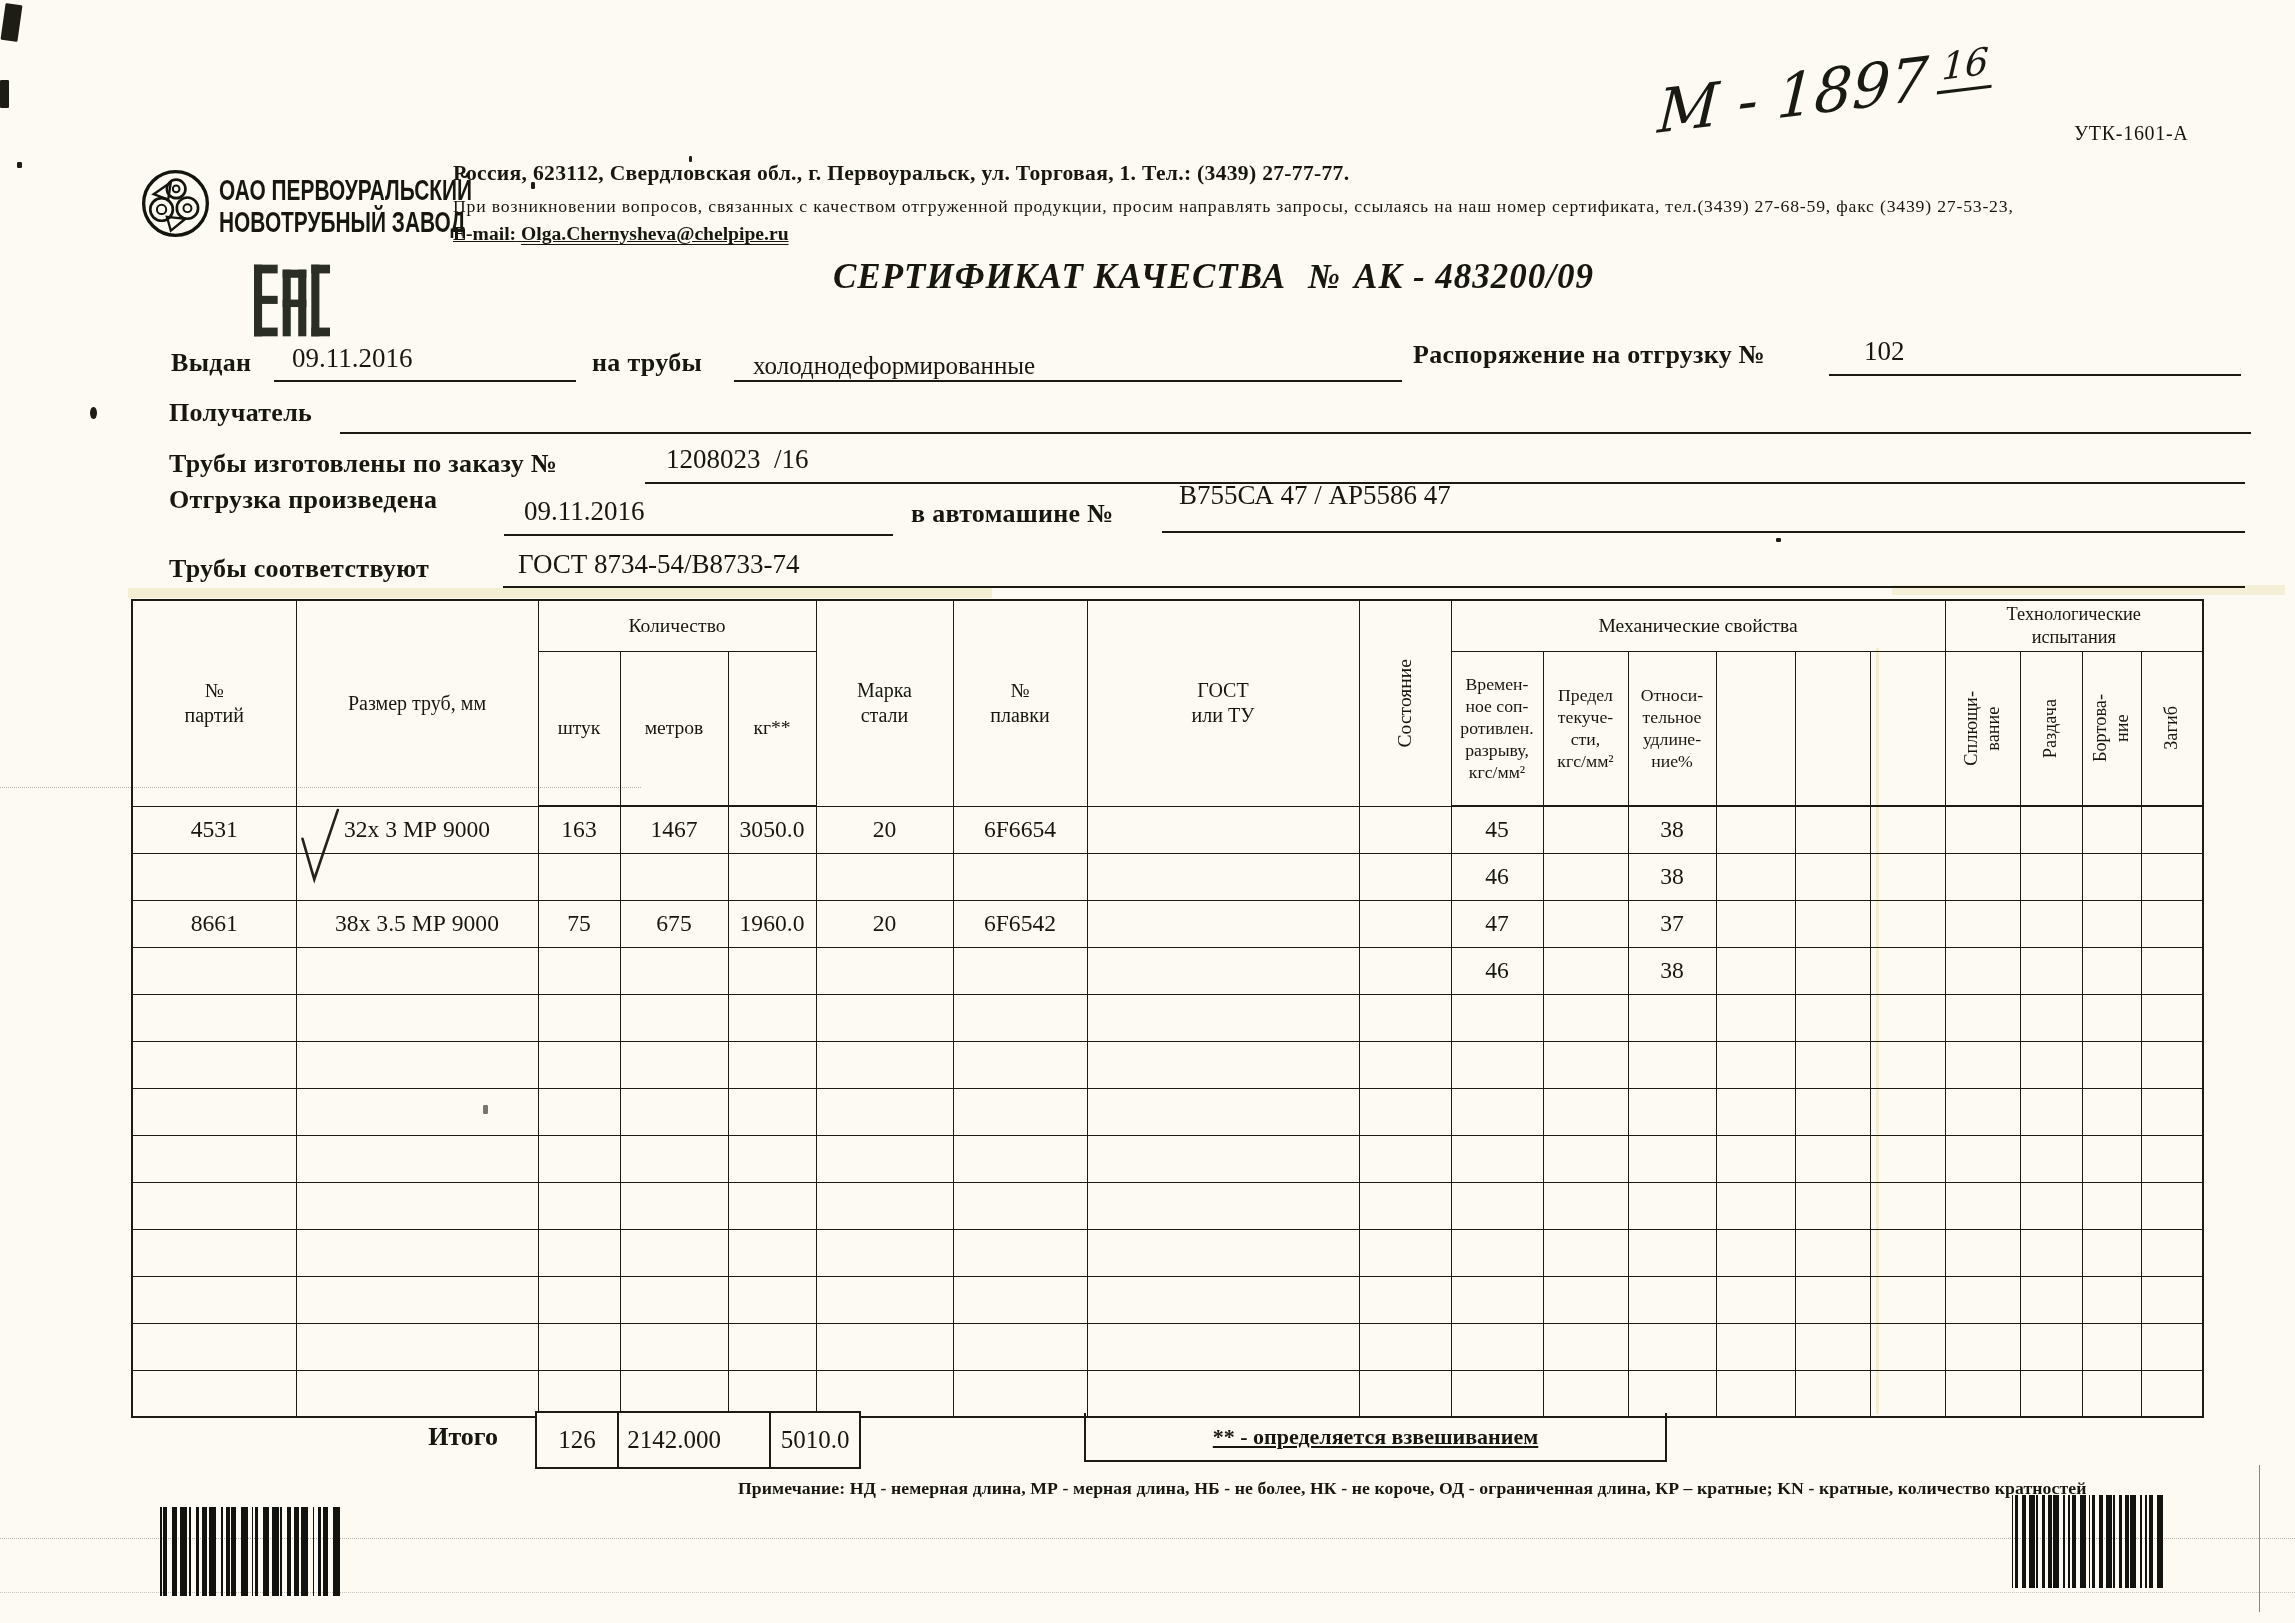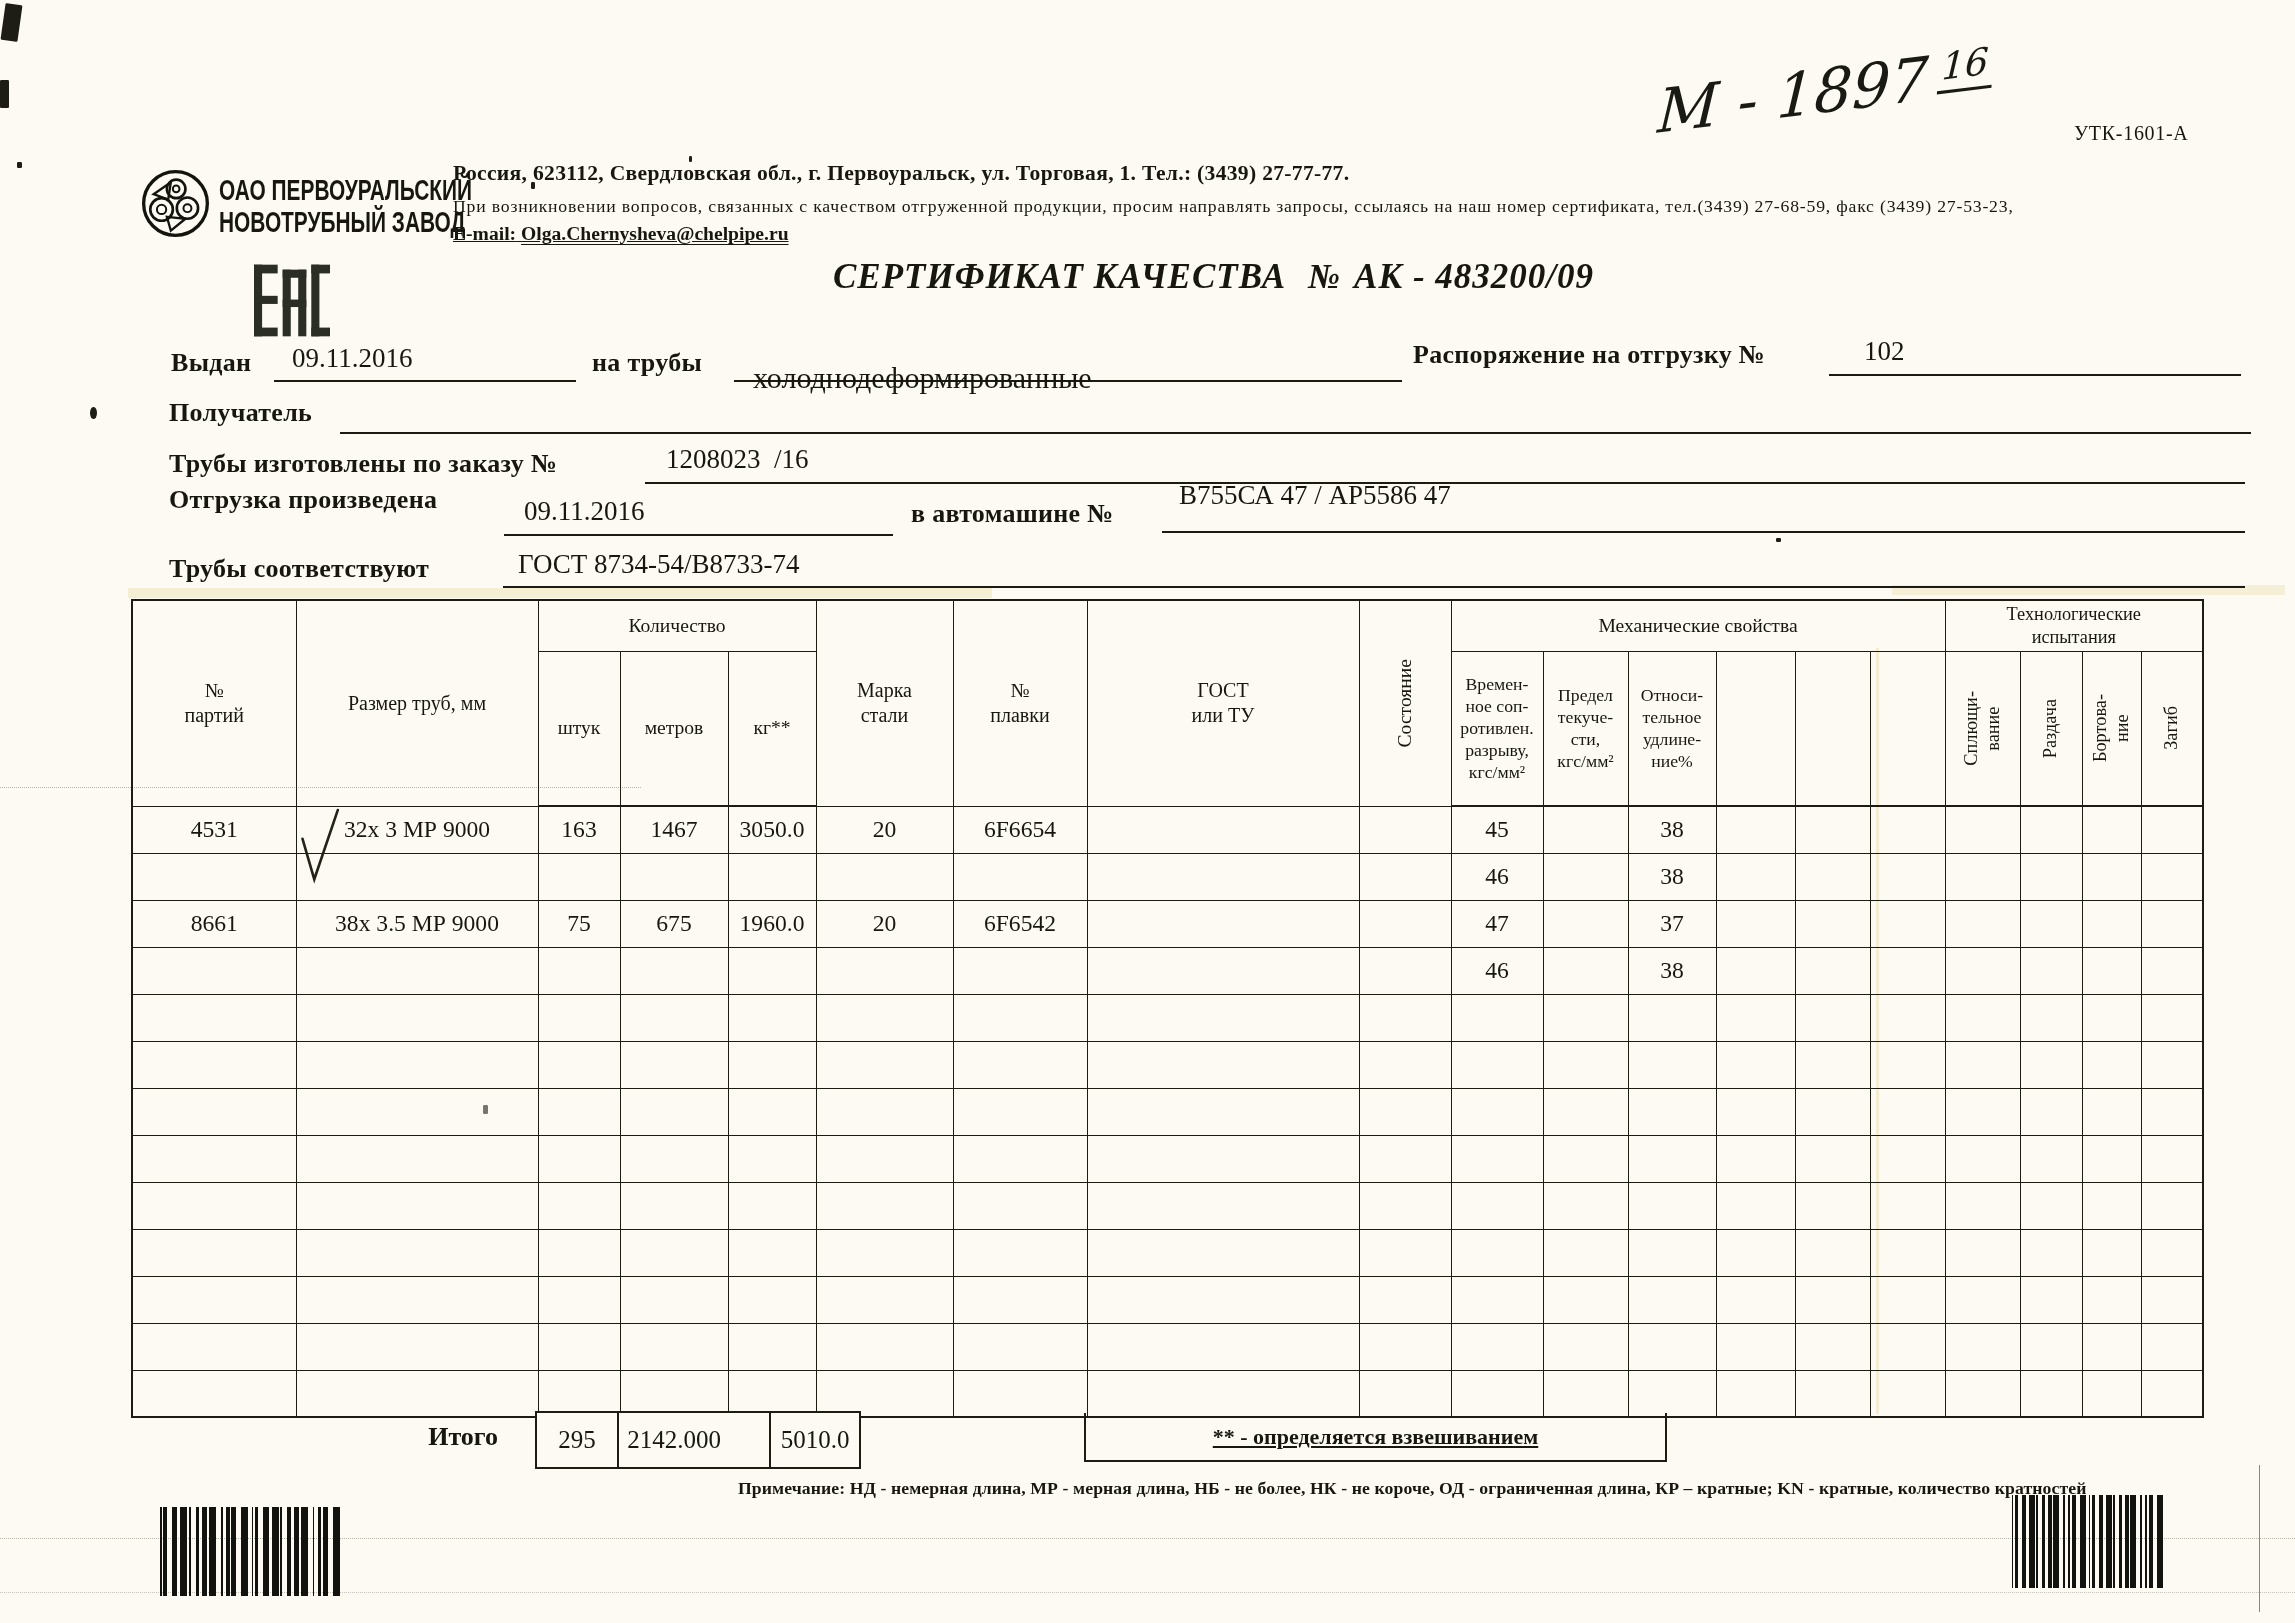--- a/index.html
+++ b/index.html
@@ -123,21 +123,21 @@
 
   <div class="abs title" style="left:833px;top:257px;">
     <span>СЕРТИФИКАТ КАЧЕСТВА</span><span class="gap"></span><span>№</span><span class="gap" style="width:13px;"></span><span>АК -  483200/09</span>
   </div>
 
   <div class="abs flabel" style="left:171px;top:348px;">Выдан</div>
   <div class="rule" style="left:274px;top:380px;width:302px;"></div>
   <div class="abs fval" style="left:292px;top:343px;">09.11.2016</div>
   <div class="abs flabel" style="left:592px;top:348px;">на трубы</div>
   <div class="rule" style="left:734px;top:380px;width:668px;"></div>
-  <div class="abs fval" style="left:753px;top:361px;font-size:30px;">холоднодеформированные</div>
+  <div class="abs fval" style="left:753px;top:352px;font-size:25px;">холоднодеформированные</div>
   <div class="abs flabel" style="left:1413px;top:340px;">Распоряжение на отгрузку №</div>
   <div class="rule" style="left:1829px;top:374px;width:412px;"></div>
   <div class="abs fval" style="left:1864px;top:336px;">102</div>
 
   <div class="abs flabel" style="left:169px;top:398px;">Получатель</div>
   <div class="rule" style="left:340px;top:432px;width:1911px;"></div>
 
   <div class="abs flabel" style="left:169px;top:449px;">Трубы изготовлены по заказу №</div>
   <div class="rule" style="left:645px;top:482px;width:1600px;"></div>
   <div class="abs fval" style="left:666px;top:444px;">1208023  /16</div>
@@ -496,21 +496,21 @@
         </tr>
       </tbody>
   </table>
 
   <svg class="abs" style="left:296px;top:806px;" width="47" height="80" viewBox="0 0 72 122">
     <polyline points="10,50 28,112 64,6" fill="none" stroke="#23231a" stroke-width="4" stroke-linecap="round"></polyline>
   </svg>
 
   <div class="abs totlabel" style="left:357px;top:1422px;width:141px;">Итого</div>
   <div class="abs totbox" style="left:535px;top:1411px;height:54px;">
-    <div class="totcell" style="width:80px;">295</div>
+    <div class="totcell" style="width:80px;">126</div>
     <div class="totcell" style="width:110px;">2142.000</div>
     <div class="totcell" style="width:88px;margin-left:40px;">5010.0</div>
   </div>
   <div class="abs weighbox" style="left:1084px;top:1413px;width:579px;height:47px;">** - определяется взвешиванием</div>
 
   <div class="abs note" style="left:738px;top:1478px;">Примечание: НД - немерная длина, МР - мерная длина, НБ - не более, НК - не короче, ОД - ограниченная длина, КР – кратные; KN - кратные, количество кратностей</div>
 
   <div class="abs barcode" style="left:160px;top:1507px;width:187px;height:89px;">
       <span style="width: 1.7px; margin-right: 1.7px;"></span>
       <span style="width: 3.4px; margin-right: 5.1px;"></span>

